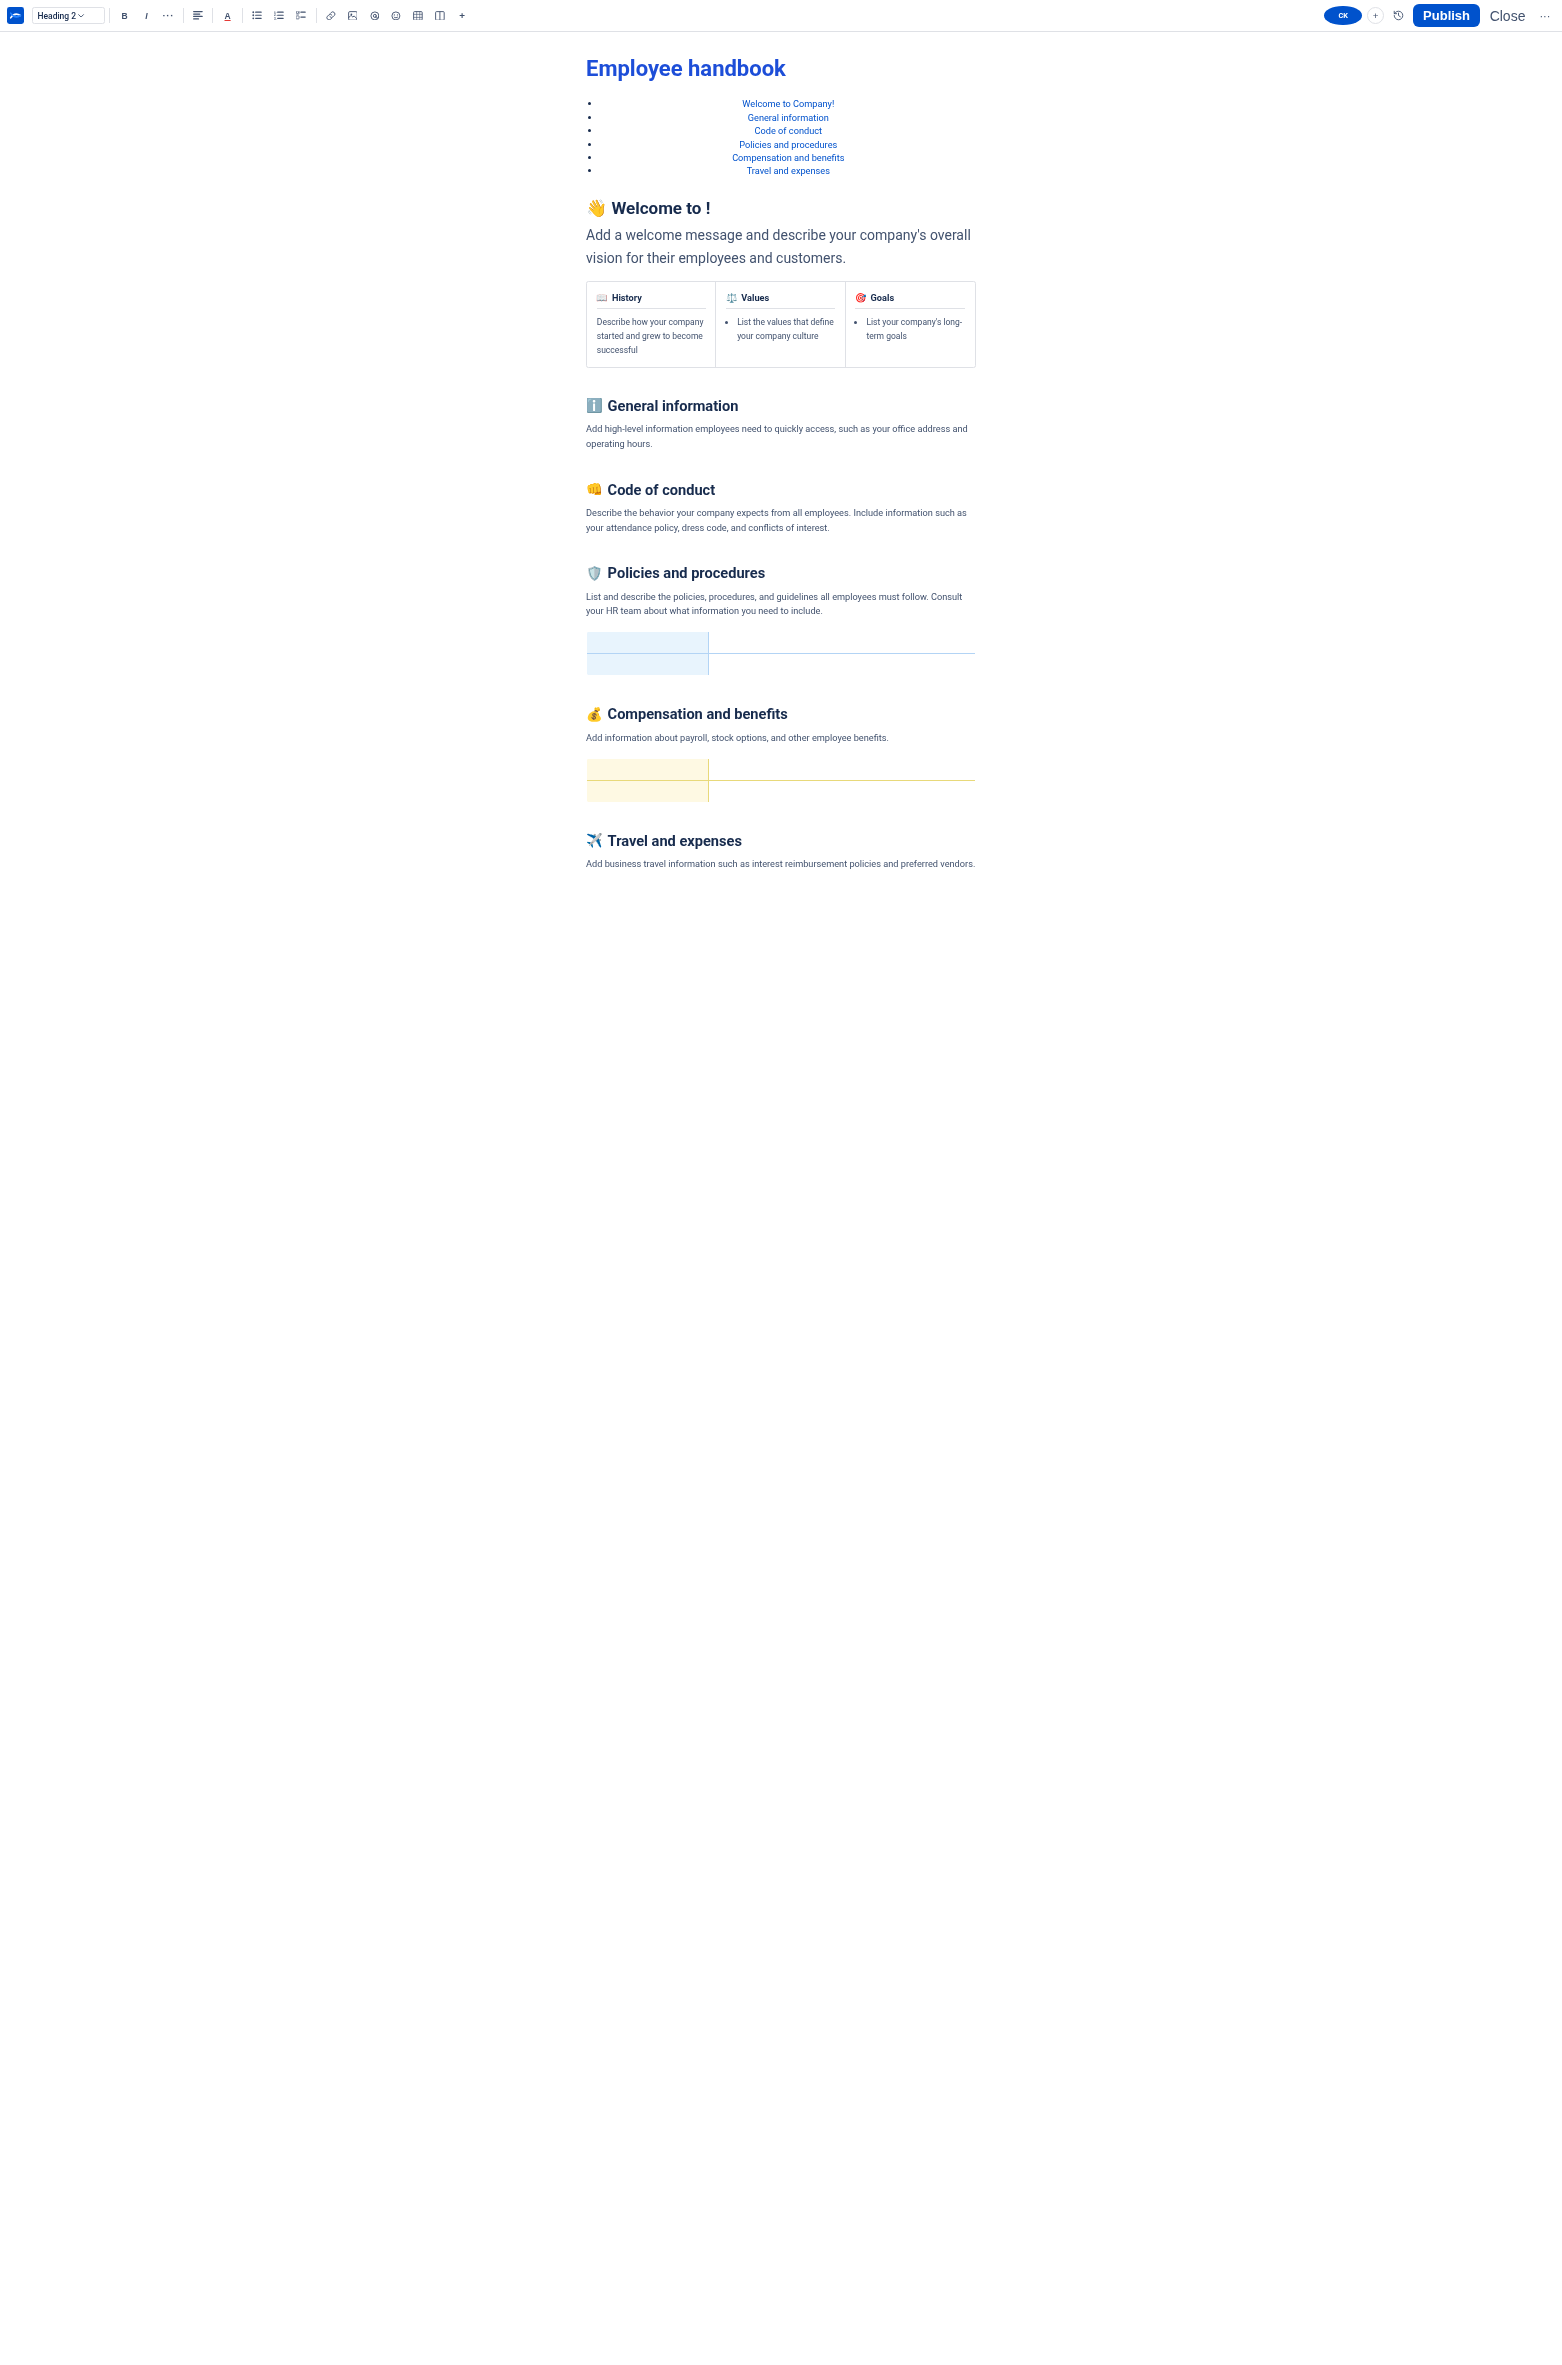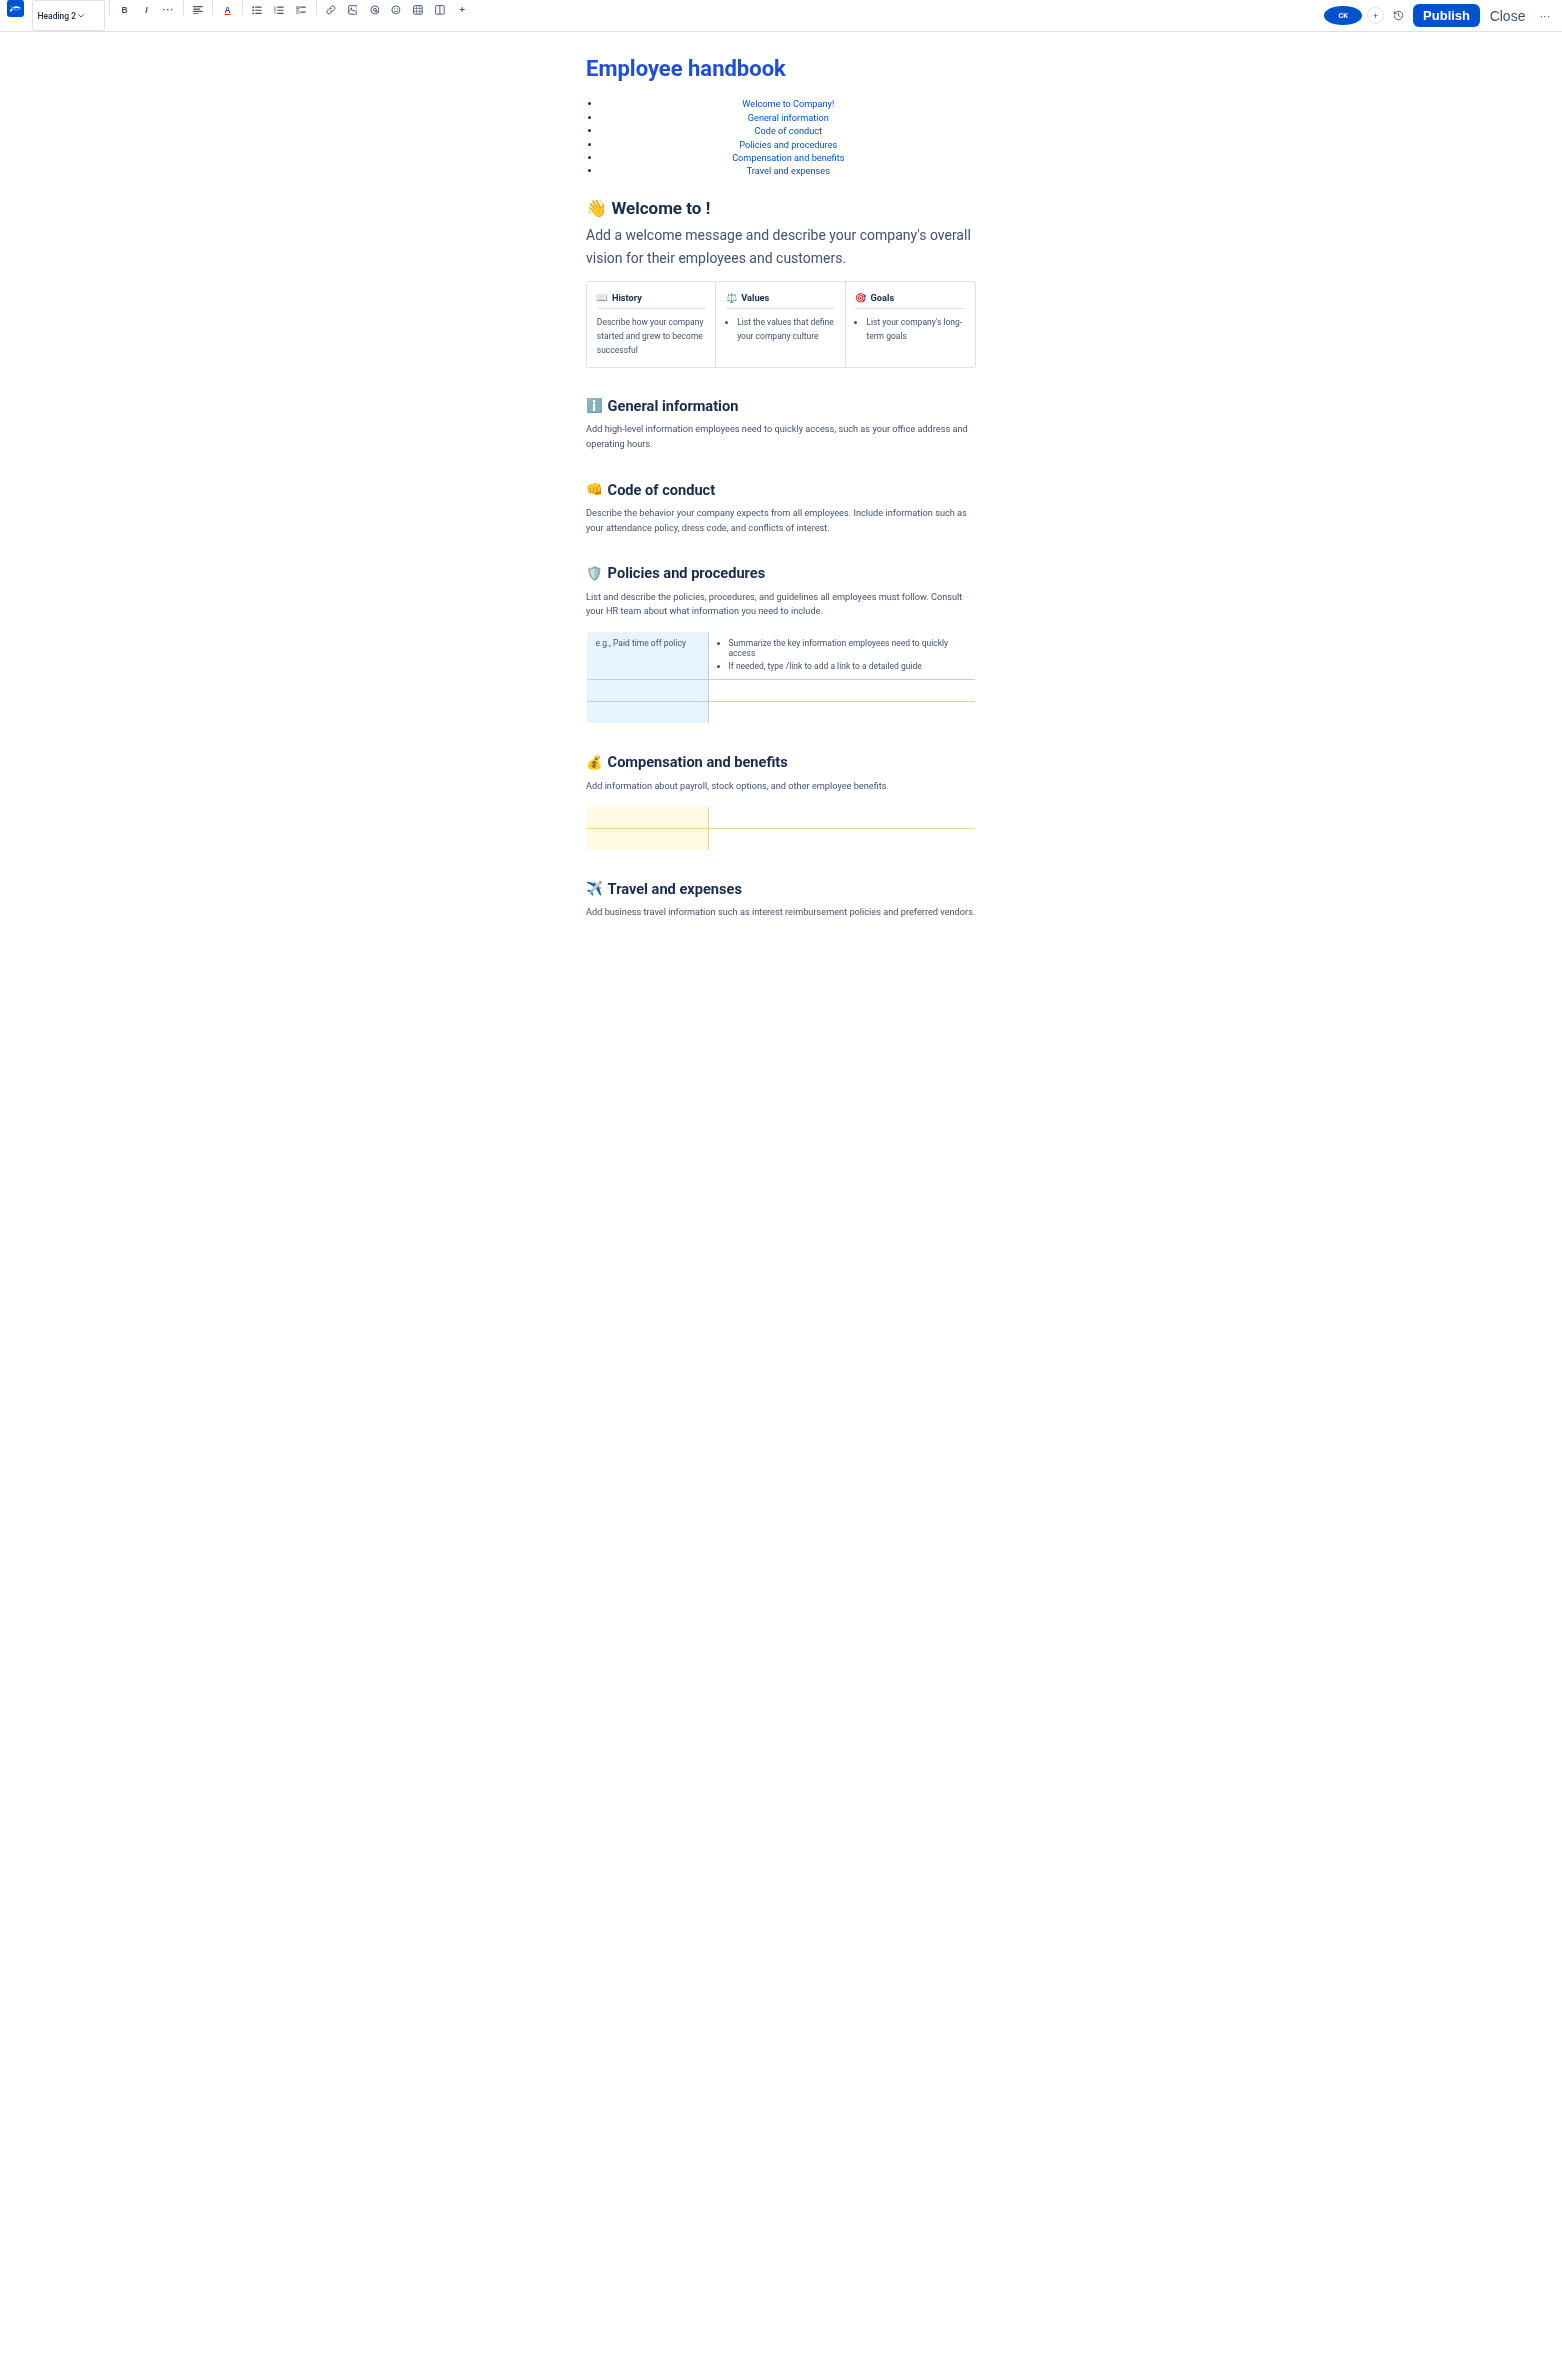--- a/index.html
+++ b/index.html
@@ -6,20 +6,21 @@
     body {
       font-family: -apple-system, BlinkMacSystemFont, 'Segoe UI', Roboto, sans-serif;
       font-size: 9.2px;
       color: #172b4d;
       background: #fff;
     }
 
     
     .toolbar {
       display: flex;
+      align-items: center;
       height: 32px;
       padding: 0 7.3px;
       border-bottom: 0.6px solid #dfe1e6;
       position: sticky;
       top: 0;
       background: #fff;
       z-index: 100;
       gap: 2.4px;
     }
     .toolbar-logo {
@@ -546,29 +547,20 @@
   </div>
 
   <div class="section" id="policies">
     <h2 class="section-heading">
       <span class="emoji">🛡️</span>
       <span>Policies and procedures</span>
     </h2>
     <p class="section-desc">List and describe the policies, procedures, and guidelines all employees must follow. Consult your HR team about what information you need to include.</p>
     <table class="policy-table">
       <tbody>
-        <tr>
-          <td class="col-left">e.g., Paid time off policy</td>
-          <td class="col-right">
-            <ul>
-              <li>Summarize the key information employees need to quickly access</li>
-              <li>If needed, type /link to add a link to a detailed guide</li>
-            </ul>
-          </td>
-        </tr>
         <tr class="empty-row">
           <td class="col-left"></td>
           <td class="col-right"></td>
         </tr>
         <tr class="empty-row">
           <td class="col-left"></td>
           <td class="col-right"></td>
         </tr>
       </tbody>
     </table>

